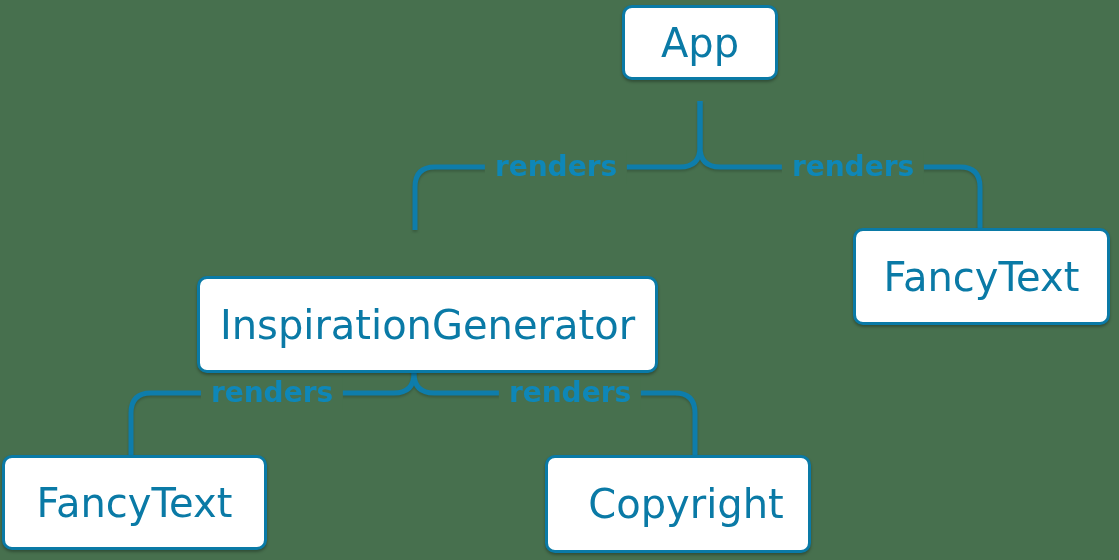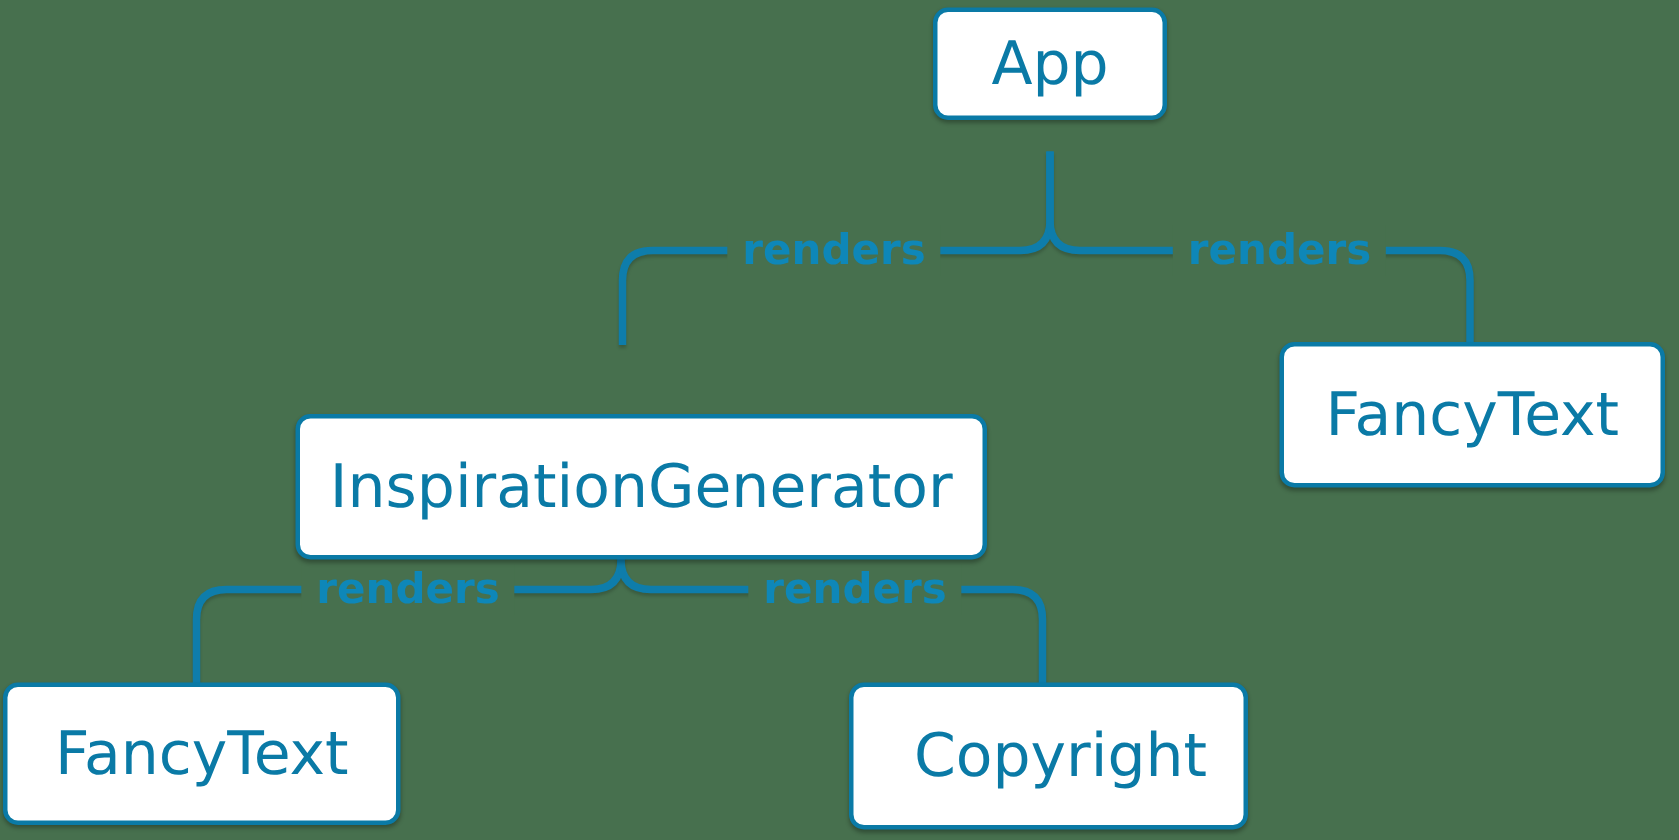--- a/index.html
+++ b/index.html
@@ -59,21 +59,21 @@
     justify-content: center;
     color: var(--node-text);
     font-size: 40px;
     white-space: nowrap;
     box-shadow: 0 2px 3px rgba(0,0,0,0.3);
   }
   .node-app        { left: 622px; top: 5px;   width: 156px; height: 75px; }
   .node-ig         { left: 197px; top: 228px; width: 461px; height: 97px; margin-top: 48px; }
   .node-ft-top     { left: 853px; top: 228px; width: 257px; height: 97px; }
   .node-ft-bottom  { left: 2px;   top: 455px; width: 265px; height: 95px; }
-  .node-copyright  { left: 566px; top: 455px; width: 266px; height: 98px; padding-left: 16px; }
+  .node-copyright  { left: 545px; top: 455px; width: 266px; height: 98px; padding-left: 16px; }
   .edge-label-1 { left: 556px; top: 167px; }
   .edge-label-2 { left: 853px; top: 167px; }
   .edge-label-3 { left: 272px; top: 393px; }
   .edge-label-4 { left: 570px; top: 393px; }
 </style>
 </head>
 <body>
 
 <div class="canvas">
 

